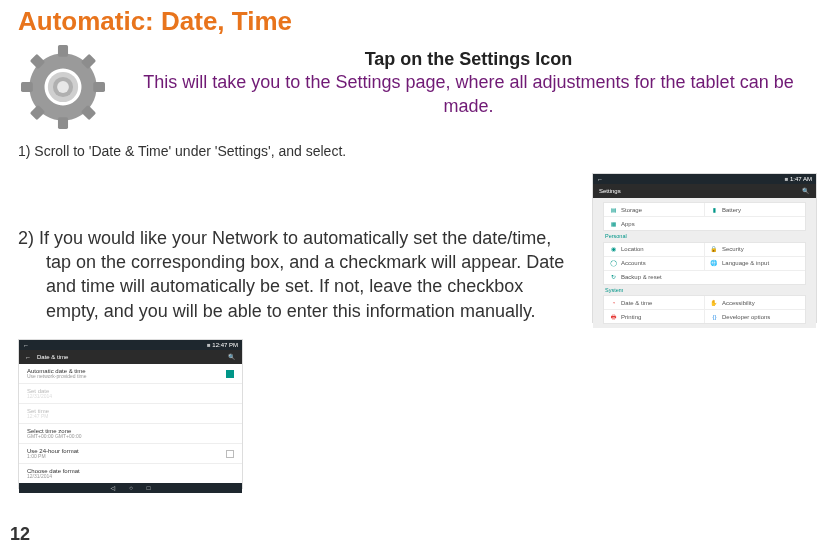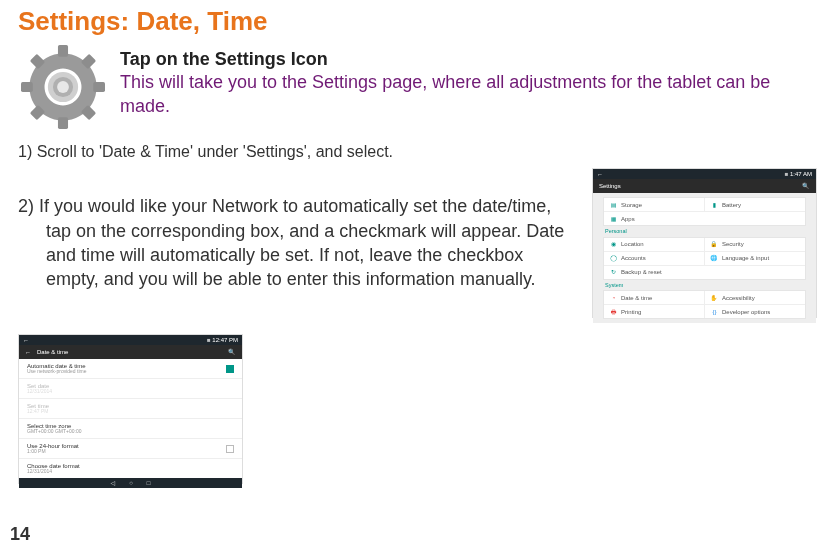--- a/index.html
+++ b/index.html
@@ -15,38 +15,39 @@
     .title {
       color: #e8741c;
       font-weight: 700;
       font-size: 26px;
       margin-bottom: 8px;
     }
     .intro-row {
       display: flex;
       gap: 12px;
       margin-bottom: 14px;
+      text-align: center;
     }
     .gear-wrap {
       width: 90px;
       height: 84px;
       display: flex;
       align-items: center;
       justify-content: center;
       flex-shrink: 0;
     }
     .intro-text { flex: 1; padding-top: 4px; }
     .intro-heading { font-weight: 700; font-size: 18px; color: #222; }
     .intro-body { font-size: 18px; color: #701a75; line-height: 1.35; }
-    .step1 { font-size: 16px; color: #333; margin-bottom: 7px; }
+    .step1 { font-size: 14px; color: #333; margin-bottom: 14px; }
     .step-row {
       display: flex;
       gap: 12px;
       margin-bottom: 16px;
-      align-items: center;
+      align-items: flex-end;
     }
     .step-text { flex: 1; font-size: 18px; line-height: 1.35; color: #333; }
     .step-text .lead { display: block; text-indent: -28px; padding-left: 28px; }
     .screenshot {
       width: 225px;
       flex-shrink: 0;
       border: 1px solid #ddd;
       background: #f7f7f7;
       display: flex;
       flex-direction: column;
@@ -129,21 +130,21 @@
       left: 10px;
       bottom: 8px;
       font-size: 18px;
       font-weight: 700;
       color: #333;
     }
   </style>
 </head>
 <body>
 
-<div class="title">Settings: Date, Time</div>
+<div class="title">Automatic: Date, Time</div>
 
 <div class="intro-row">
   <div class="gear-wrap">
     <svg width="84" height="84" viewBox="0 0 100 100">
       <g fill="#8d8d8d">
         <path d="M50 10 a40 40 0 1 0 0.01 0 Z M50 28 a22 22 0 1 1 -0.01 0 Z" fill="#9a9a9a"></path>
         <g transform="translate(50,50)">
           <rect x="-6" y="-50" width="12" height="14" rx="2"></rect>
           <rect x="-6" y="36" width="12" height="14" rx="2"></rect>
           <rect x="-50" y="-6" width="14" height="12" rx="2"></rect>
@@ -313,13 +314,13 @@
       </div>
     </div>
     <div class="navbar">
       <span class="navbtn">◁</span>
       <span class="navbtn">○</span>
       <span class="navbtn">□</span>
     </div>
   </div>
 </div>
 
-<div class="page-number">14</div>
+<div class="page-number">12</div>
 
 </body></html>

